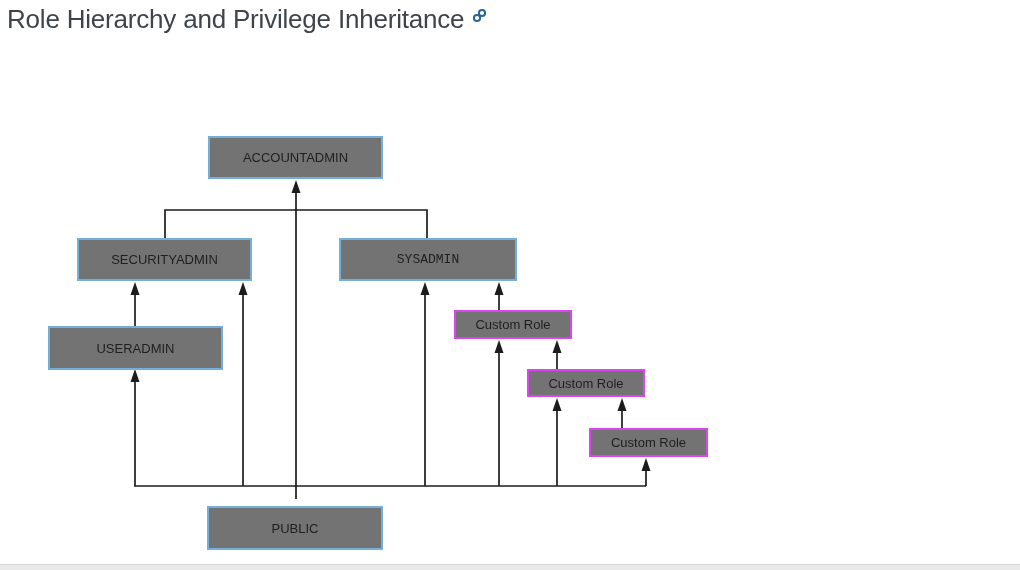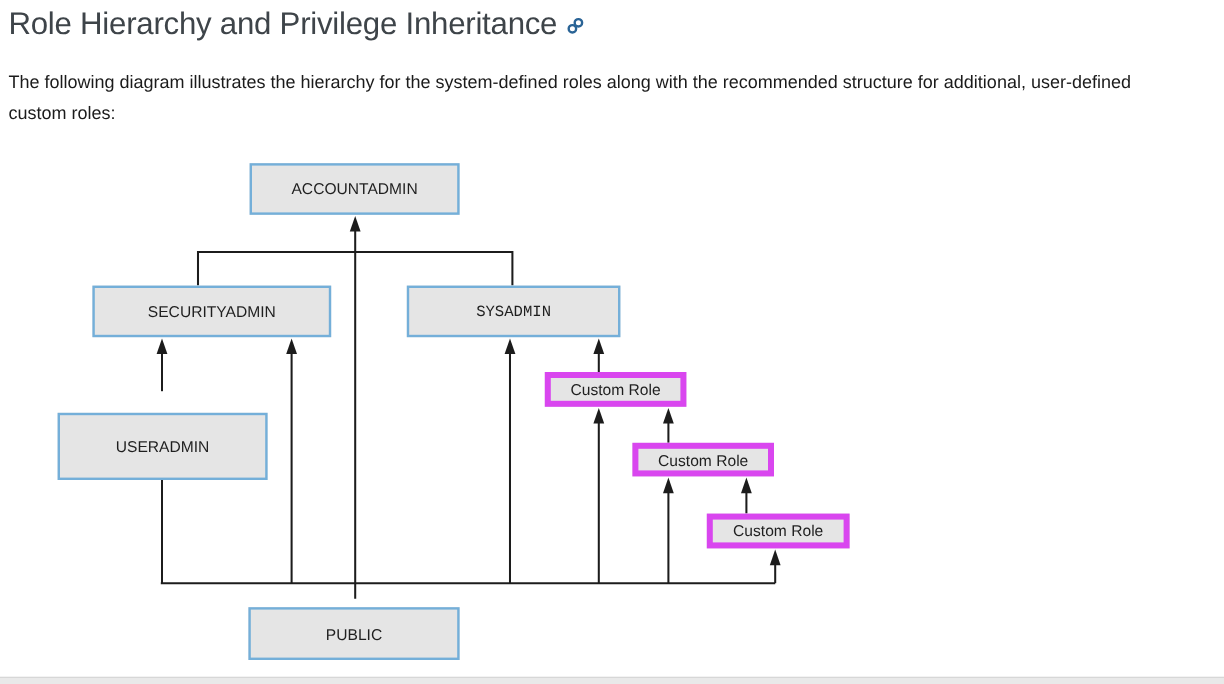--- a/index.html
+++ b/index.html
@@ -14,21 +14,21 @@
     height: 570px;
     background: #ffffff;
     overflow: hidden;
   }
   
   .doc-header {
     position: absolute;
     left: 7px;
     top: 3px;
     display: flex;
-    align-items: center;
+    align-items: flex-start;
   }
   .doc-title {
     font-size: 26px;
     font-weight: 400;
     color: #3e4449;
     letter-spacing: -0.2px;
     line-height: 32px;
   }
   .permalink {
     margin-left: 7px;
@@ -51,35 +51,35 @@
     left: 0; top: 0;
     width: 1020px; height: 570px;
   }
   .diagram svg.wires {
     position: absolute;
     left: 0; top: 0;
     pointer-events: none;
   }
   .node {
     position: absolute;
-    background: #e5e5e5;
+    background: #737373;
     display: flex;
     align-items: center;
     justify-content: center;
     font-size: 13px;
     color: #1f1f1f;
     white-space: nowrap;
   }
   .node.system { border: 2px solid #74afd9; }
-  .node.custom { border: 5px solid #d946ef; }
+  .node.custom { border: 2px solid #d946ef; }
 
   .n-accountadmin  { left: 208px; top: 136px; width: 175px; height: 43px; }
-  .n-securityadmin { left:  77px; top: 238px; width: 199px; height: 43px; }
+  .n-securityadmin { left:  77px; top: 238px; width: 175px; height: 43px; }
   .n-sysadmin      { left: 339px; top: 238px; width: 178px; height: 43px; font-family: Liberation Mono, monospace; }
-  .n-useradmin     { left:  48px; top: 326px; width: 175px; height: 56px; margin-top: 18px; }
+  .n-useradmin     { left:  48px; top: 326px; width: 175px; height: 44px; }
   .n-custom1       { left: 454px; top: 310px; width: 118px; height: 29px; }
   .n-custom2       { left: 527px; top: 369px; width: 118px; height: 28px; }
   .n-custom3       { left: 589px; top: 428px; width: 119px; height: 29px; }
   .n-public        { left: 207px; top: 506px; width: 176px; height: 44px; }
 
   
   .section-divider {
     position: absolute;
     left: 0;
     bottom: 0;
@@ -99,21 +99,20 @@
     <span class="permalink">
       <svg width="17" height="17" viewBox="0 0 17 17">
         <g stroke="#2a6496" stroke-width="2" fill="none">
           <circle cx="6" cy="11" r="3.1"></circle>
           <circle cx="11" cy="6" r="3.1"></circle>
         </g>
       </svg>
     </span>
   </div>
 
-  <p class="intro">The following diagram illustrates the hierarchy for the system-defined roles along with the recommended structure for additional, user-defined custom roles:</p>
 
   <div class="diagram">
 
     <svg class="wires" width="1020" height="570" viewBox="0 0 1020 570">
       <g stroke="#1c1c1c" stroke-width="1.7" fill="none">
 
         <path d="M165 238 V210 H427 V238"></path>
 
         <line x1="296" y1="499" x2="296" y2="191"></line>
 

